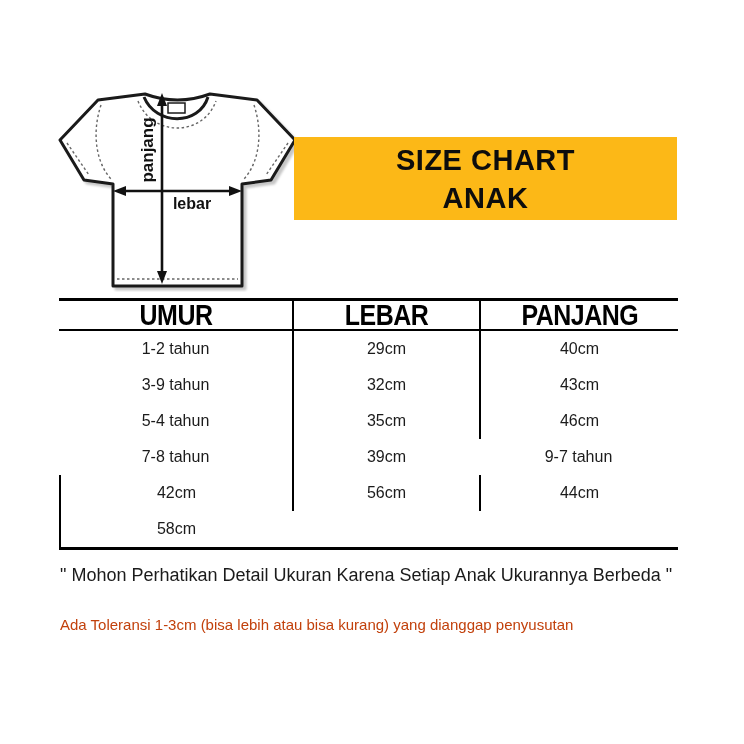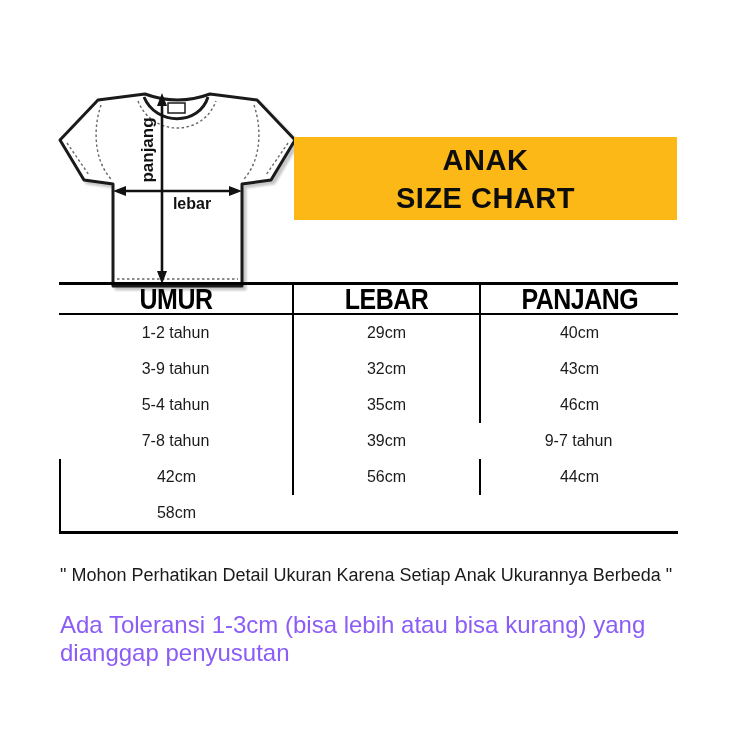--- a/index.html
+++ b/index.html
@@ -42,21 +42,21 @@
     font-weight: 700;
     letter-spacing: 0.5px;
     color: #0d0d0d;
     line-height: 34px;
   }
 
   
   .size-table {
     position: absolute;
     left: 59px;
-    top: 282px;
+    top: 298px;
     width: 619px;
     display: grid;
     grid-template-columns: 233px 187px 199px;
     grid-template-rows: 30px repeat(6, 36px);
     border-top: 3px solid #000;
     border-bottom: 3px solid #000;
   }
   .cell {
     display: flex;
     align-items: center;
@@ -83,22 +83,22 @@
     width: 640px;
     font-size: 18px;
     color: #1b1b1b;
     white-space: nowrap;
   }
   .tolerance {
     position: absolute;
     left: 60px;
     top: 611px;
     width: 650px;
-    font-size: 24px;
-    color: #8b5cf6;
+    font-size: 15px;
+    color: #c2410c;
     line-height: 28px;
   }
 </style>
 </head>
 <body>
 
 <div class="shirt-wrap">
   <svg width="262" height="212" viewBox="0 0 262 212">
 
     <path d="M105,14 L58,20 L20,60 L44,100 L73,104 L73,206 L202,206 L202,104 L231,100 L255,60 L217,20 L170,14 Q137.5,26 105,14 Z" fill="#ffffff" stroke="#1a1a1a" stroke-width="3" stroke-linejoin="round" style="filter: drop-shadow(3px 3px 1px #c6c6c6);"></path>
@@ -128,22 +128,22 @@
       <polygon points="73,111 86,106 86,116" fill="#111"></polygon>
       <polygon points="202,111 189,106 189,116" fill="#111"></polygon>
     </g>
 
     <text x="107" y="76" transform="rotate(-90 107 70)" text-anchor="middle" font-family="Liberation Sans, sans-serif" font-size="17" font-weight="bold" fill="#111">panjang</text>
     <text x="152" y="129" text-anchor="middle" font-family="Liberation Sans, sans-serif" font-size="16" font-weight="bold" fill="#111">lebar</text>
   </svg>
 </div>
 
 <div class="banner">
+  <div class="line">SIZE CHART</div>
   <div class="line">ANAK</div>
-  <div class="line">SIZE CHART</div>
 </div>
 
 <div class="size-table">
   <div class="cell hcell c1">
       <span>UMUR</span>
     </div>
   <div class="cell hcell c2">
       <span>LEBAR</span>
     </div>
   <div class="cell hcell c3">

